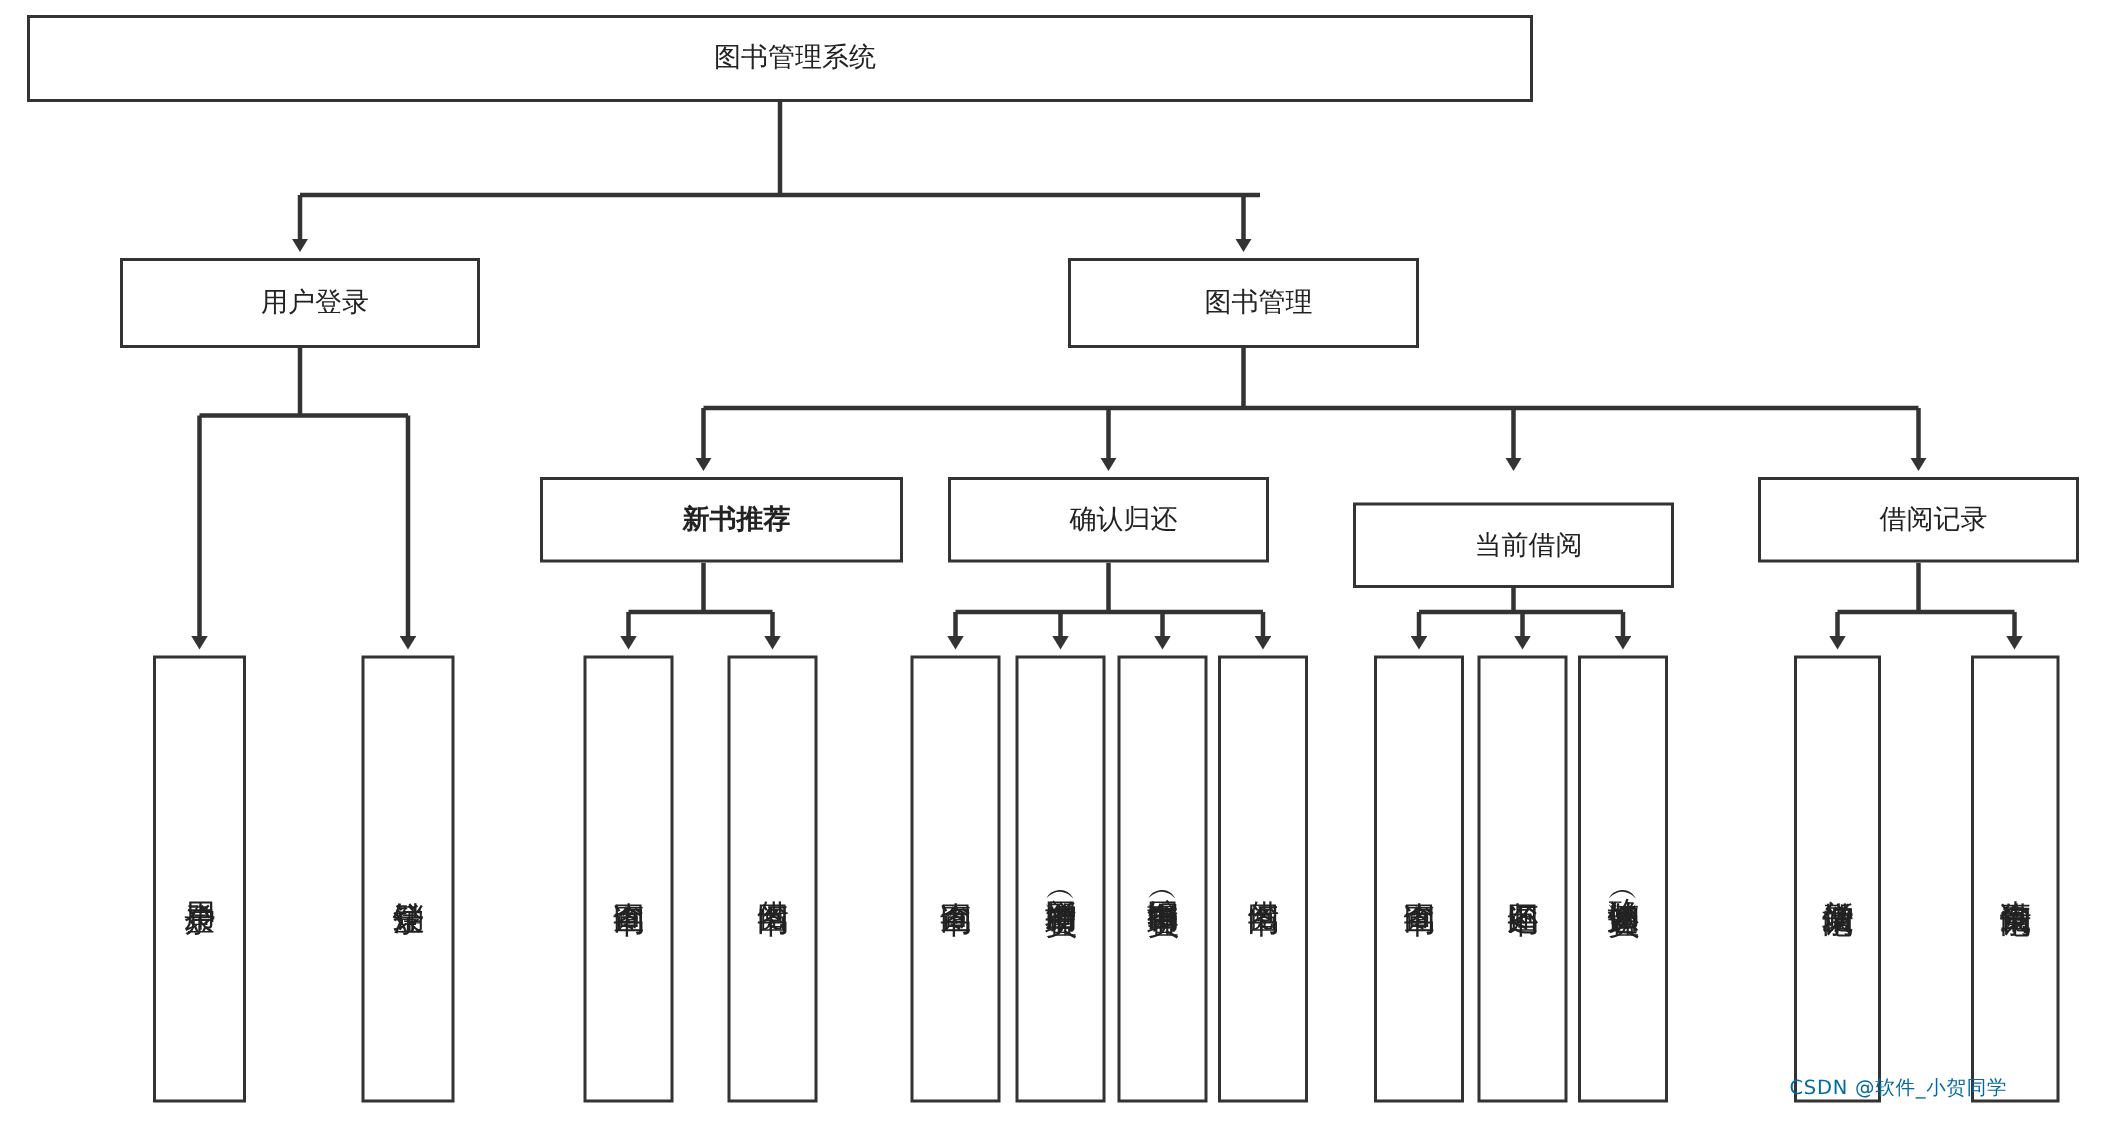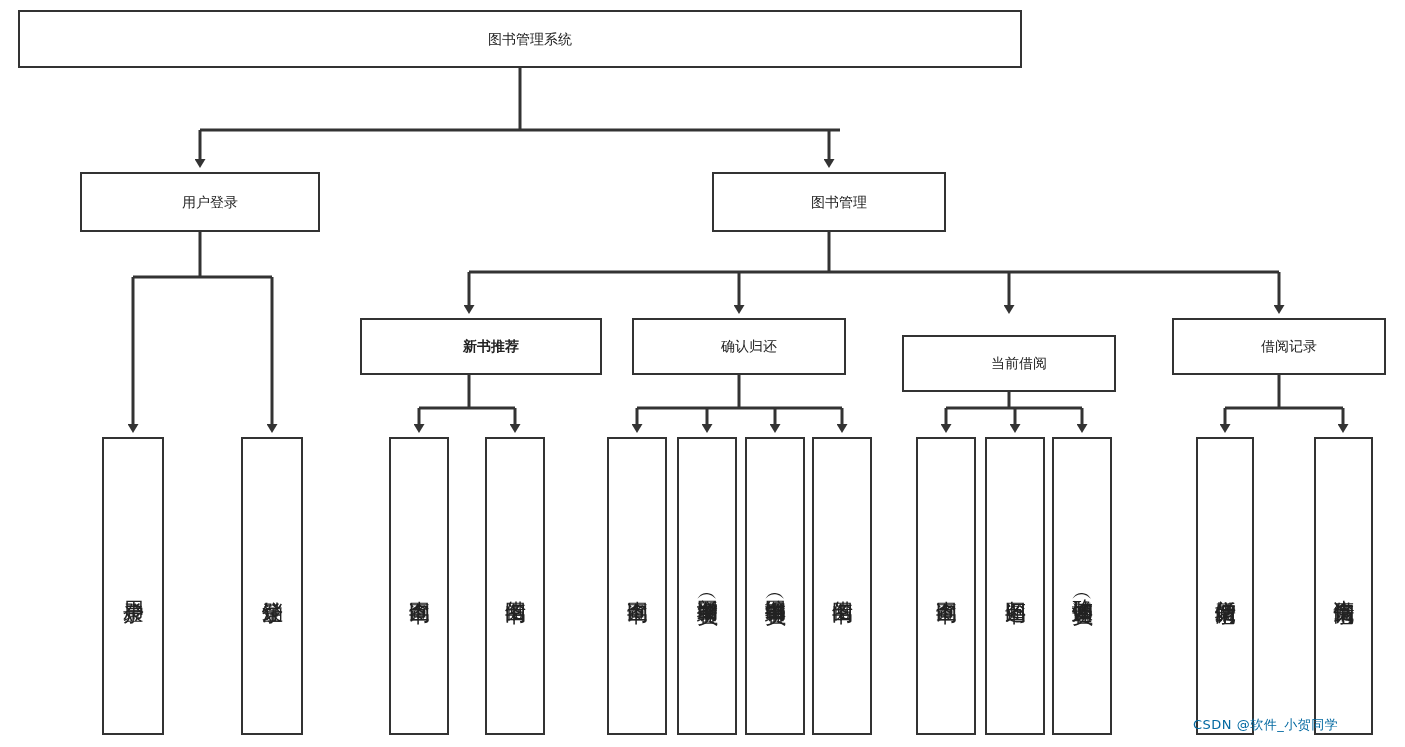--- a/index.html
+++ b/index.html
@@ -30,21 +30,21 @@
     border: 2px solid #333333;
     background: #ffffff;
     display: flex;
     align-items: center;
     justify-content: center;
     color: #222222;
     line-height: 1.18;
     text-align: center;
   }
   .node.h {
-    font-size: 14px;
+    font-size: 18px;
     padding-left: 20px;
   }
   .node.v {
     writing-mode: vertical-rl;
     text-orientation: upright;
     font-size: 21px;
     letter-spacing: 1px;
   }
   .node.v .lbl {
     writing-mode: vertical-rl;

